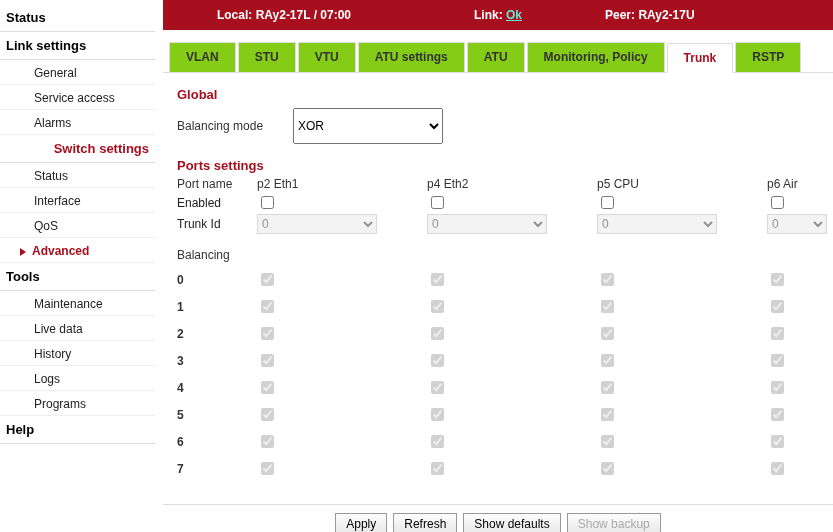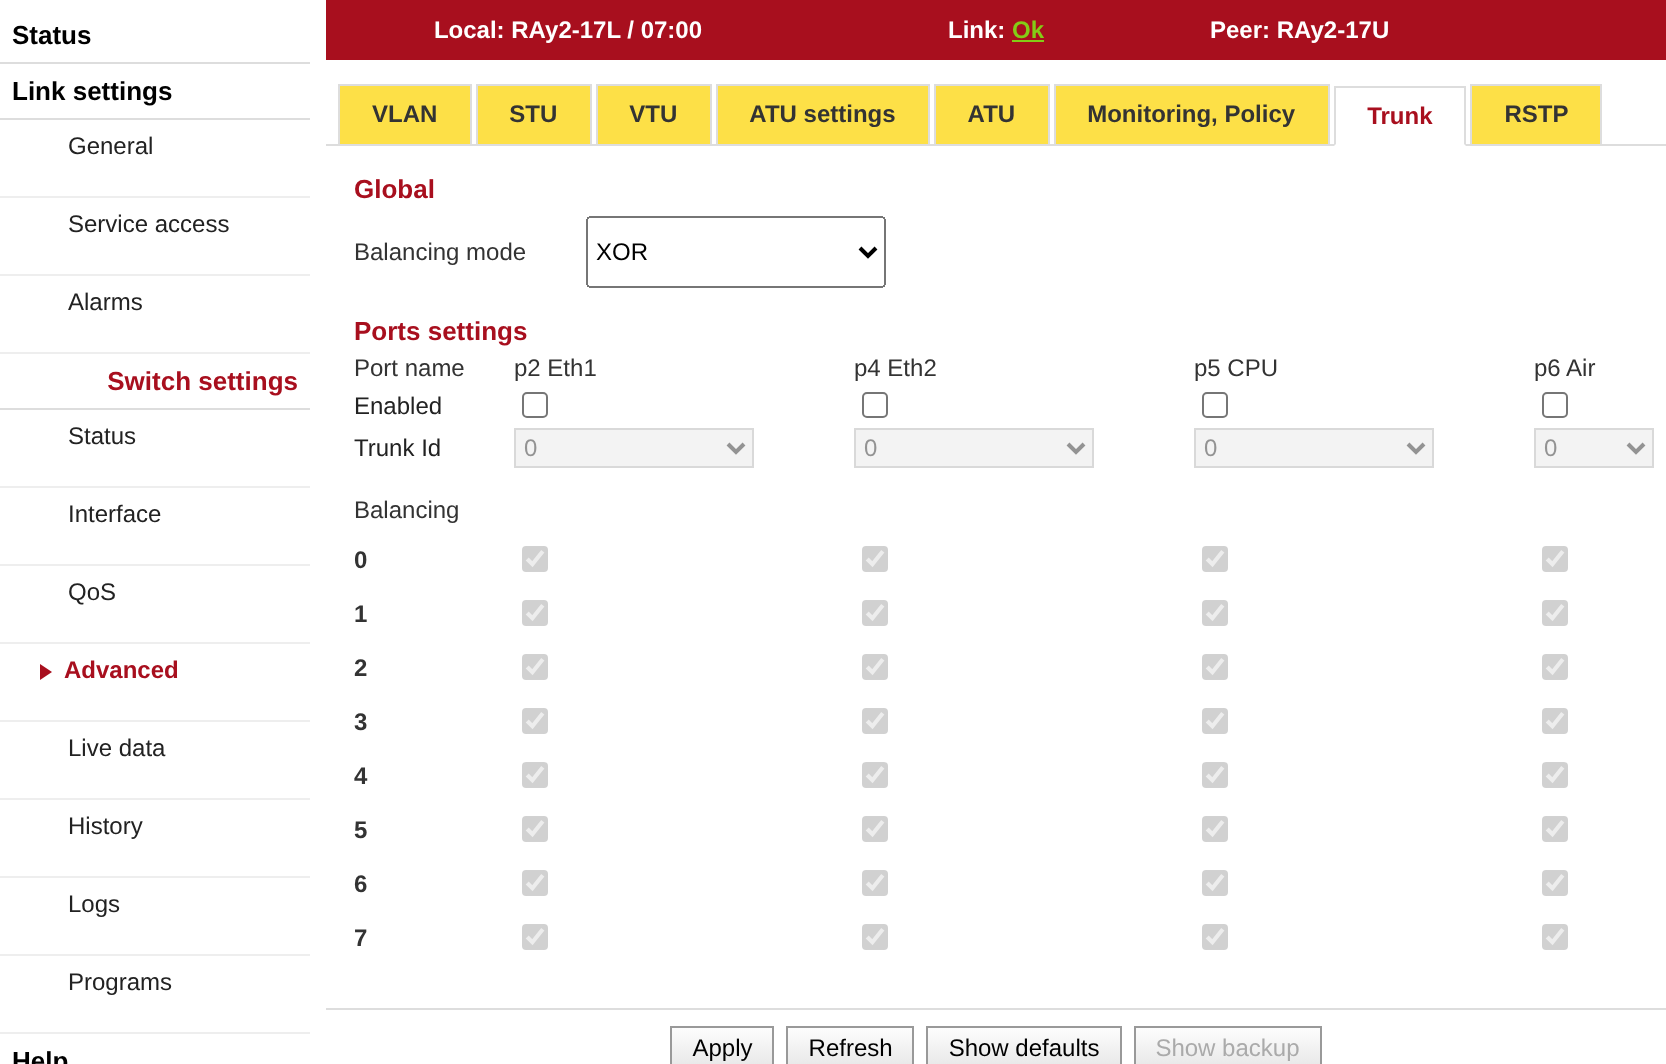--- a/index.html
+++ b/index.html
@@ -19,21 +19,21 @@
   }
   .sidebar .group-title {
     font-weight: bold;
     font-size: 13px;
     padding: 6px 6px;
     border-bottom: 1px solid #ddd;
     color: #000;
   }
   .sidebar .group-title.active { color: #a80f1e; text-align: right; }
   .sidebar .item {
-    padding: 6px 6px 18px 34px;
+    padding: 6px 6px 4px 34px;
     border-bottom: 1px solid #eee;
     cursor: pointer;
     color: #222;
   }
   .sidebar .item.active {
     color: #a80f1e;
     font-weight: bold;
   }
   .sidebar .item.active::before {
     content: "";
@@ -56,31 +56,31 @@
     color: #fff;
     display: flex;
     align-items: center;
     padding: 8px 14px;
     font-size: 12px;
     font-weight: bold;
   }
   .topbar .tb-left { flex: 1; text-align: center; }
   .topbar .tb-mid { flex: 1; text-align: center; }
   .topbar .tb-right { flex: 1; text-align: left; }
-  .topbar a { color: #84cc16; }
+  .topbar a { color: #5eead4; }
   .tabs {
     display: flex;
     gap: 2px;
     margin-top: 12px;
     border-bottom: 1px solid #ddd;
     padding: 0 6px;
   }
   .tab {
     padding: 7px 16px;
-    background: #fde047;
+    background: #84cc16;
     border: 1px solid #ddd;
     border-bottom: none;
     font-weight: bold;
     color: #333;
     cursor: pointer;
     font-size: 12px;
     white-space: nowrap;
   }
   .tab.active {
     background: #fff;
@@ -153,20 +153,22 @@
     <div class="item">General</div>
     <div class="item">Service access</div>
     <div class="item">Alarms</div>
 
     <div class="group-title active">Switch settings</div>
     <div class="item">Status</div>
     <div class="item">Interface</div>
     <div class="item">QoS</div>
     <div class="item active">Advanced</div>
 
+    <div class="group-title">Tools</div>
+    <div class="item">Maintenance</div>
     <div class="item">Live data</div>
     <div class="item">History</div>
     <div class="item">Logs</div>
     <div class="item">Programs</div>
 
     <div class="group-title">Help</div>
   </div>
 
   <div class="main">
     <div class="topbar">

